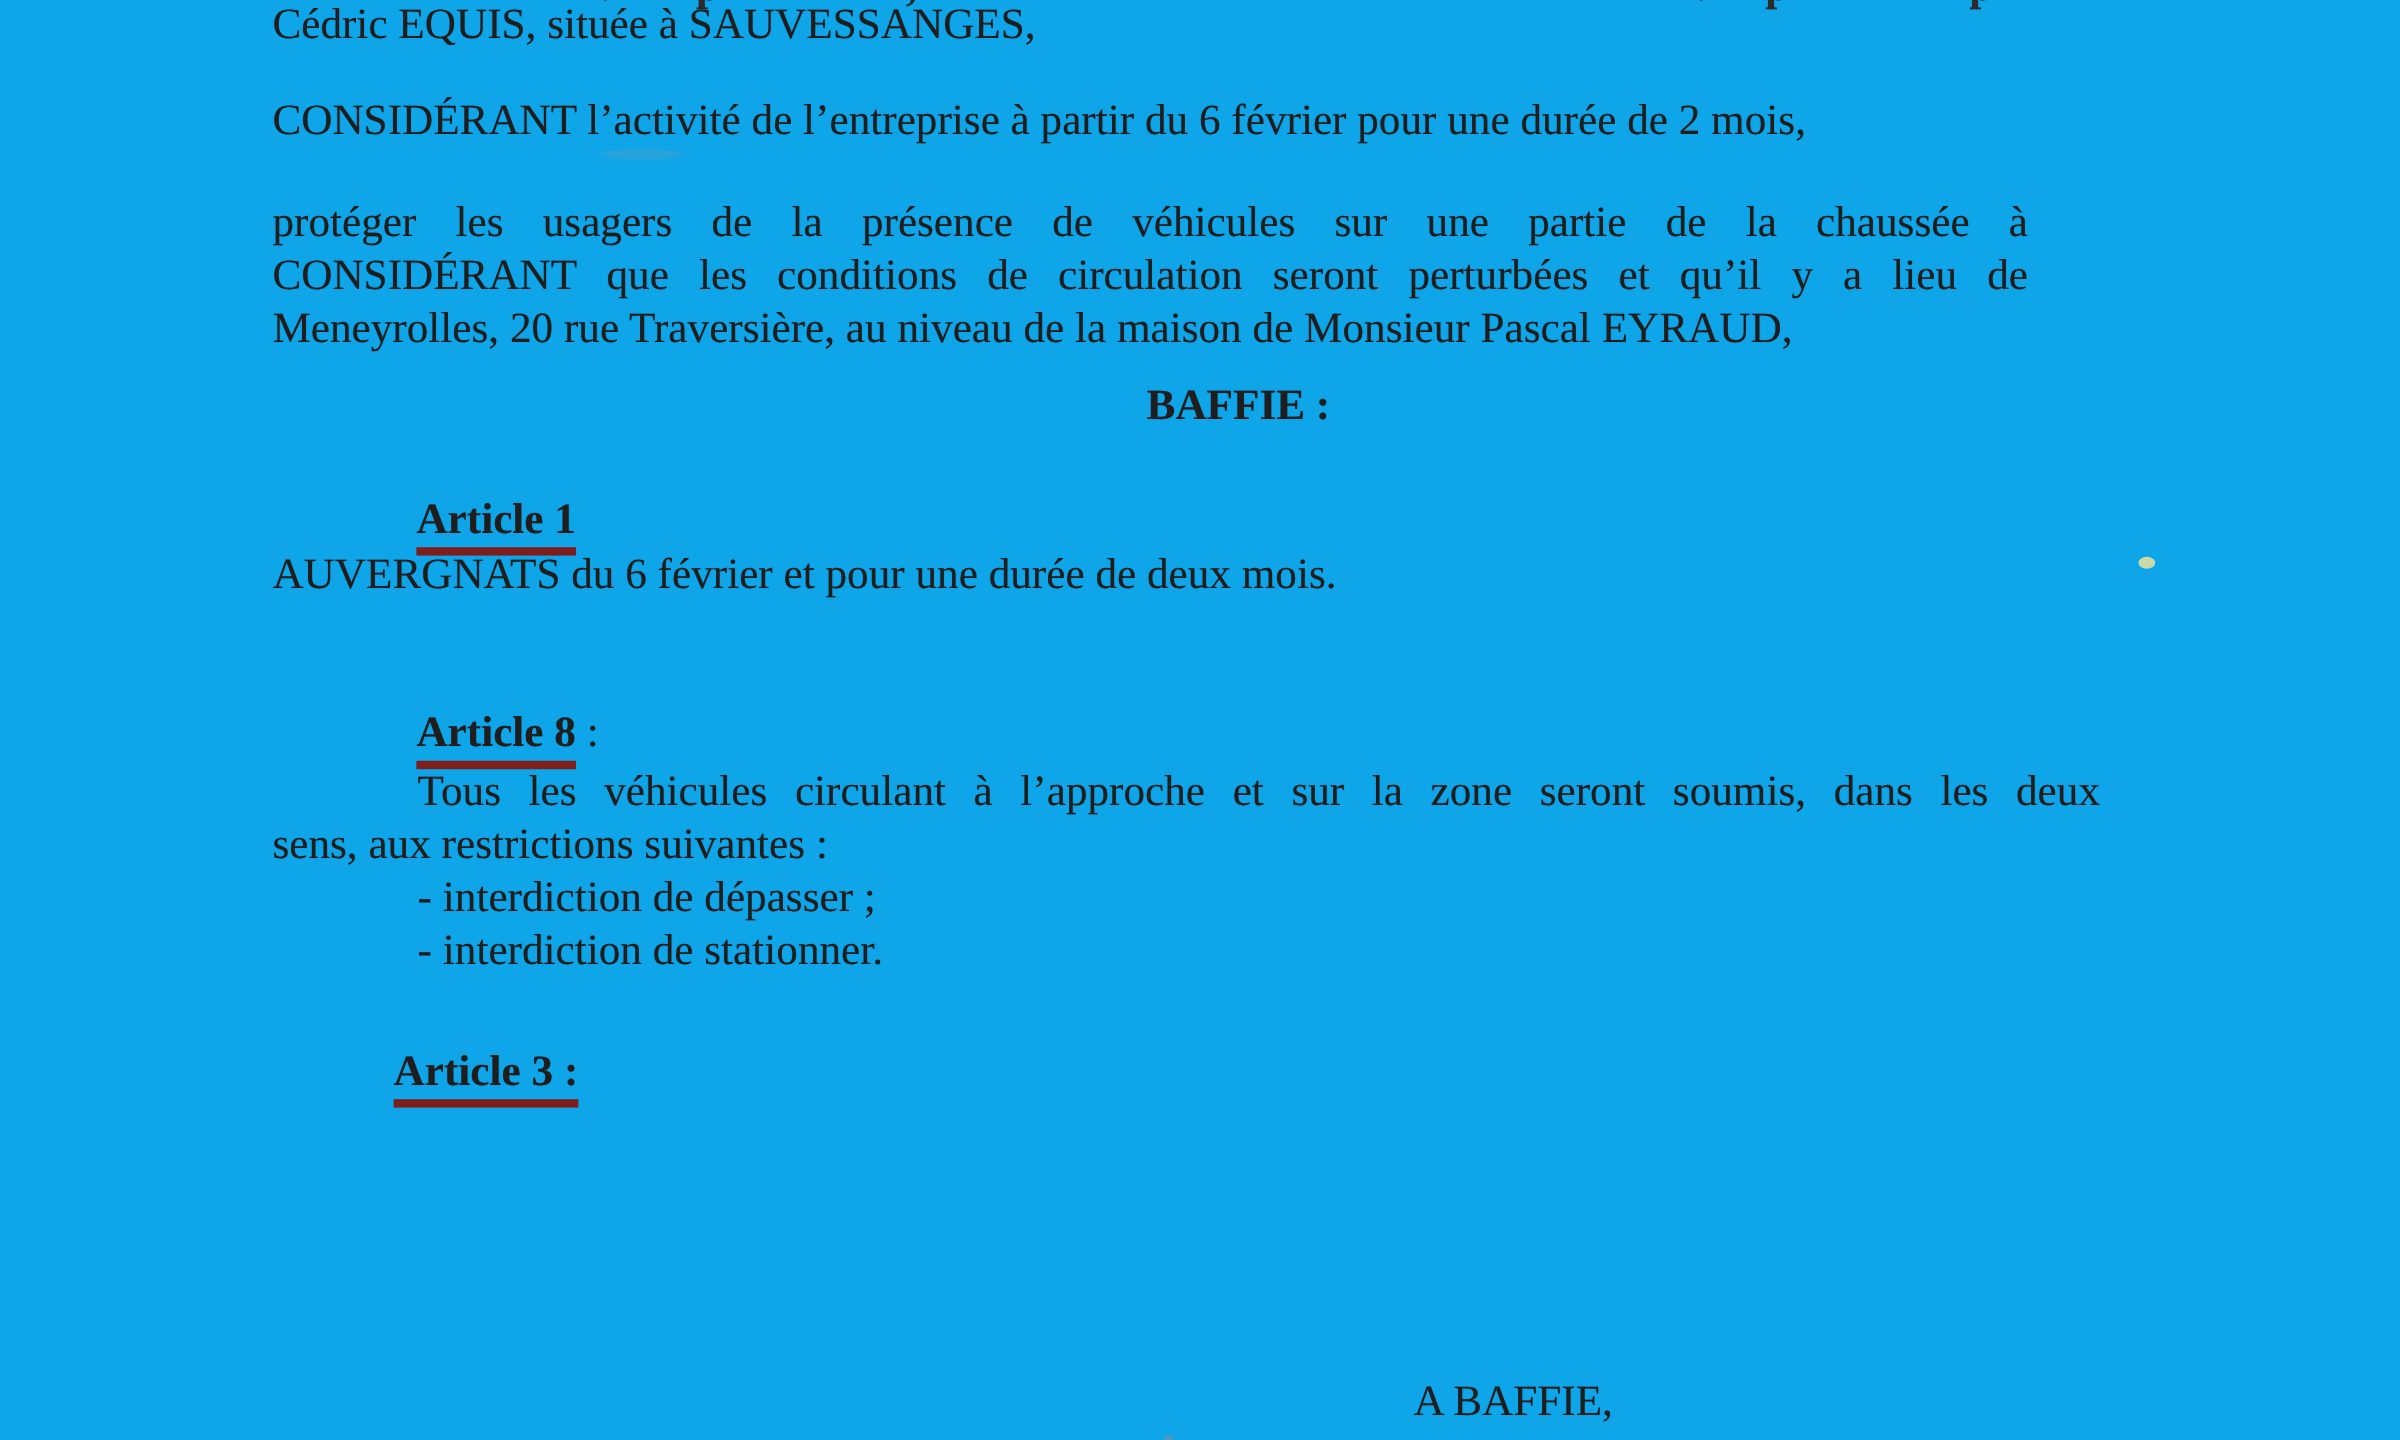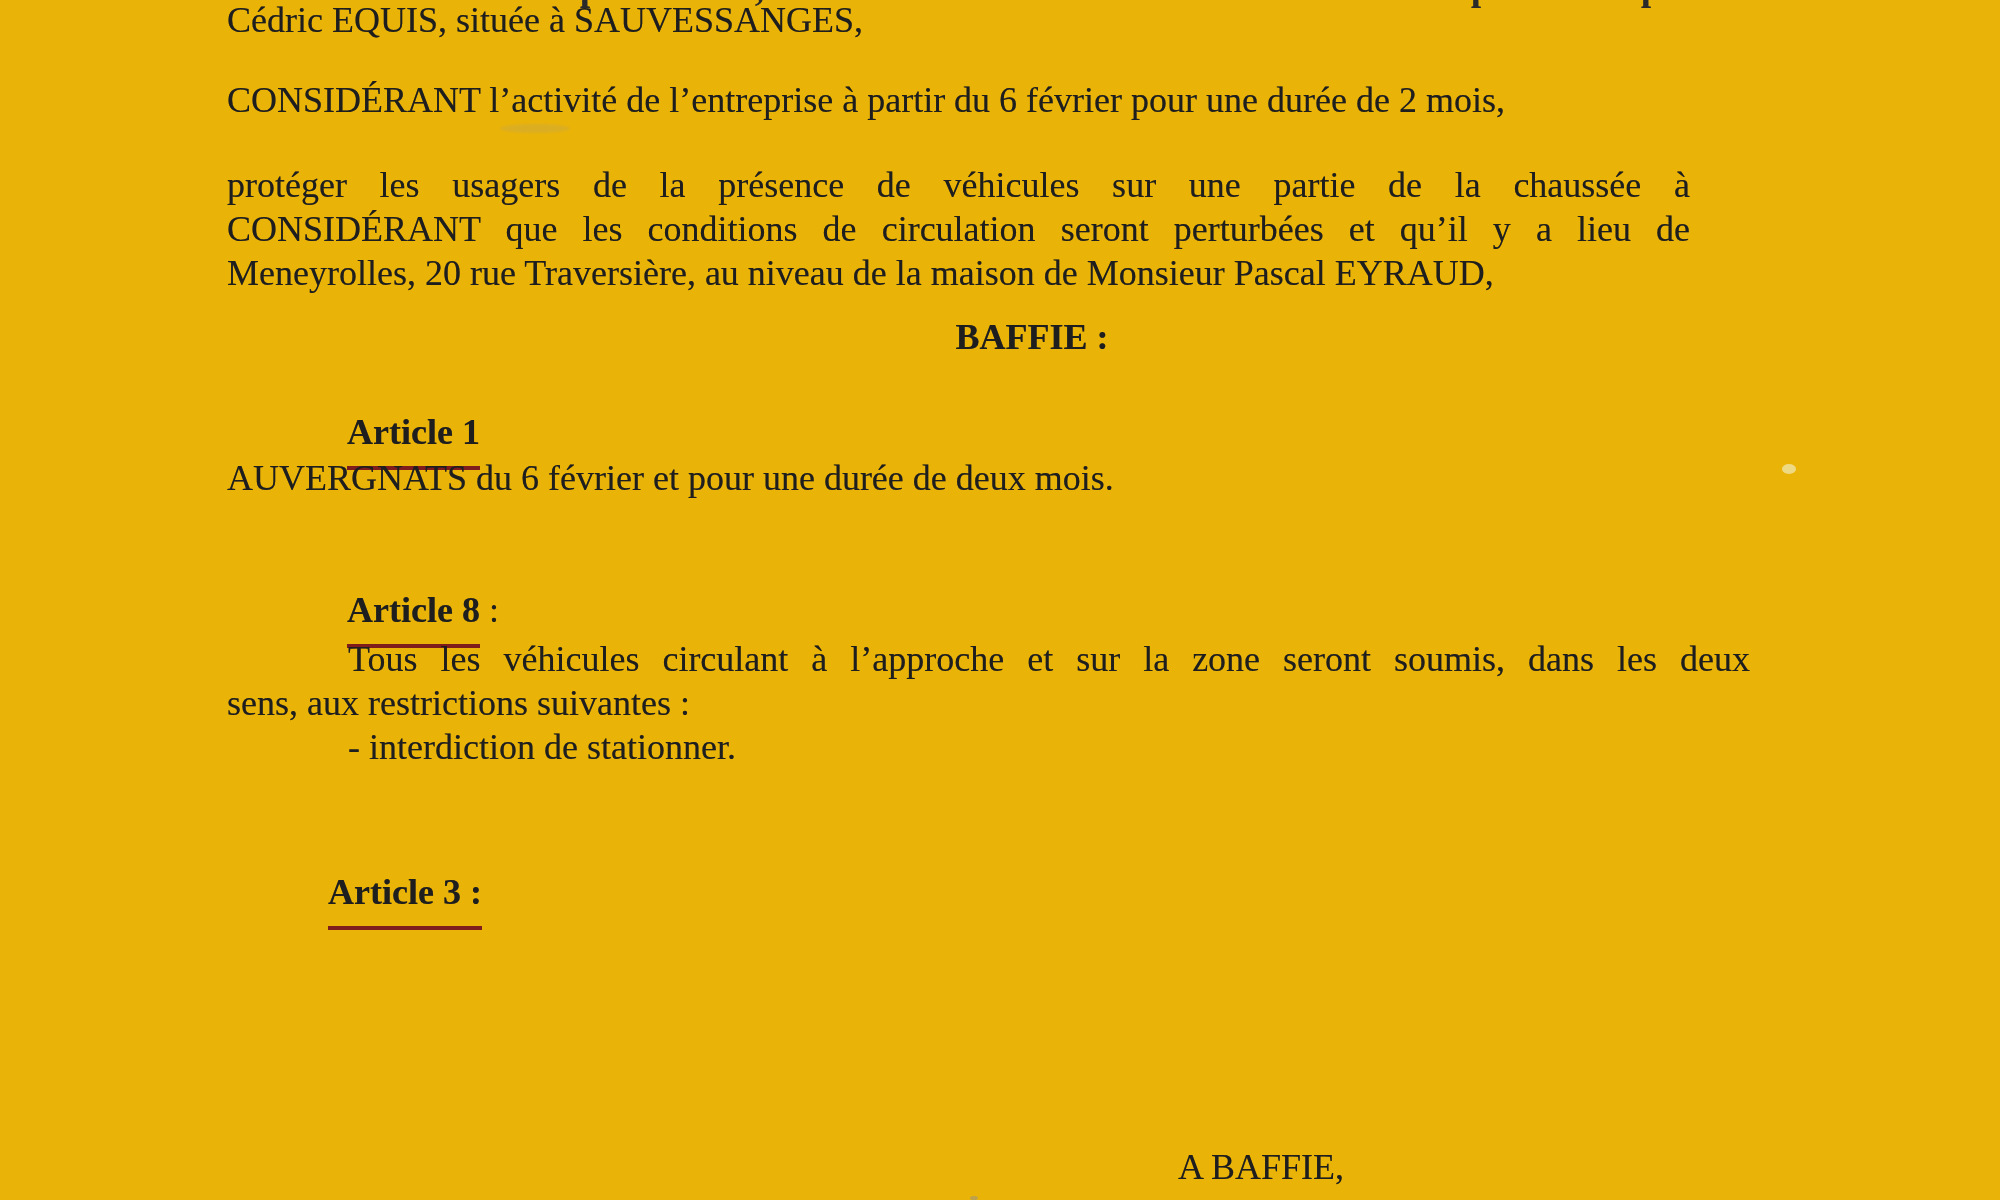--- a/index.html
+++ b/index.html
@@ -4,21 +4,21 @@
 <style>
   html, body {
     margin: 0; padding: 0;
     width: 2000px; height: 1200px;
     background: #ffffff;
     overflow: hidden;
   }
   .page {
     position: relative;
     width: 2000px; height: 1200px;
-    background: #eab308;
+    background: #0ea5e9;
     font-family: "Liberation Serif", serif;
     font-size: 36px;
     line-height: 44px;
     color: #1e1e1e;
     text-shadow: 0 0 0.6px rgba(45,45,45,.55);
   }
   .block { position: absolute; }
 
   
   #blk-addressee               { top: -2px;   left: 227px; width: 1600px; }
@@ -33,22 +33,22 @@
   #blk-article-3-body          { top: 917px;  left: 227px; width: 1523px; }
   #blk-place-line              { top: 1145px; left: 1178px; }
 
   .line   { white-space: normal; }
   .jline  { text-align: justify; text-align-last: justify; }
   .indent { padding-left: 121px; }
 
   .heading { font-weight: 700; white-space: nowrap; }
   .heading .hu {
     display: inline-block;
-    border-bottom: 4px solid #7f1d1d;
-    padding-bottom: 12px;
+    border-bottom: 7px solid #7f1d1d;
+    padding-bottom: 2px;
   }
   .heading .hs { font-weight: 400; }
 
   
   .topfrags { position: absolute; top: 0; left: 0; width: 2000px; height: 10px; }
   .frag {
     position: absolute; top: 0;
     width: 30px; height: 9px;
     overflow: hidden;
   }
@@ -125,20 +125,21 @@
       <div class="line">AUVERGNATS du 6 février et pour une durée de deux mois.</div>
     </div>
 
   <div class="block heading" id="blk-article-2-heading">
     <span class="hu">Article 8</span><span class="hs"> :</span>
   </div>
 
   <div class="block" id="blk-article-2-body">
       <div class="line jline indent">Tous les véhicules circulant à l’approche et sur la zone seront soumis, dans les deux</div>
       <div class="line">sens, aux restrictions suivantes :</div>
+      <div class="line indent">- interdiction de dépasser ;</div>
       <div class="line indent">- interdiction de stationner.</div>
     </div>
 
   <div class="block heading" id="blk-article-3-heading">
     <span class="hu">Article 3 :</span><span class="hs"></span>
   </div>
 
 
   <div class="block" id="blk-place-line">
       <div class="line">A BAFFIE,</div>

